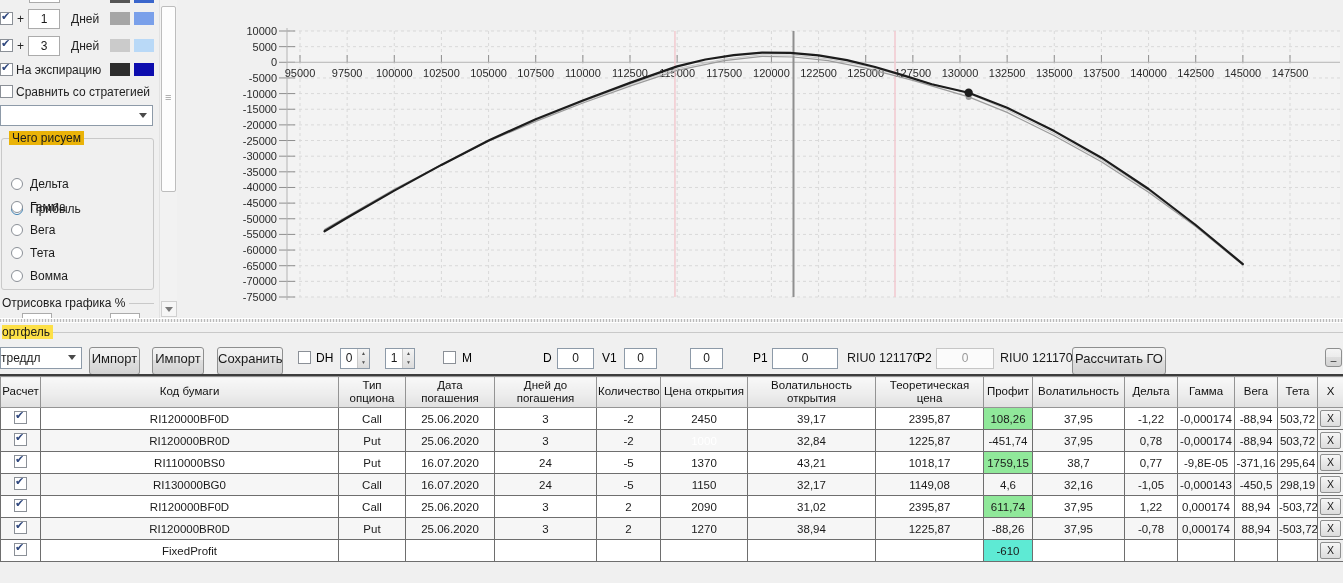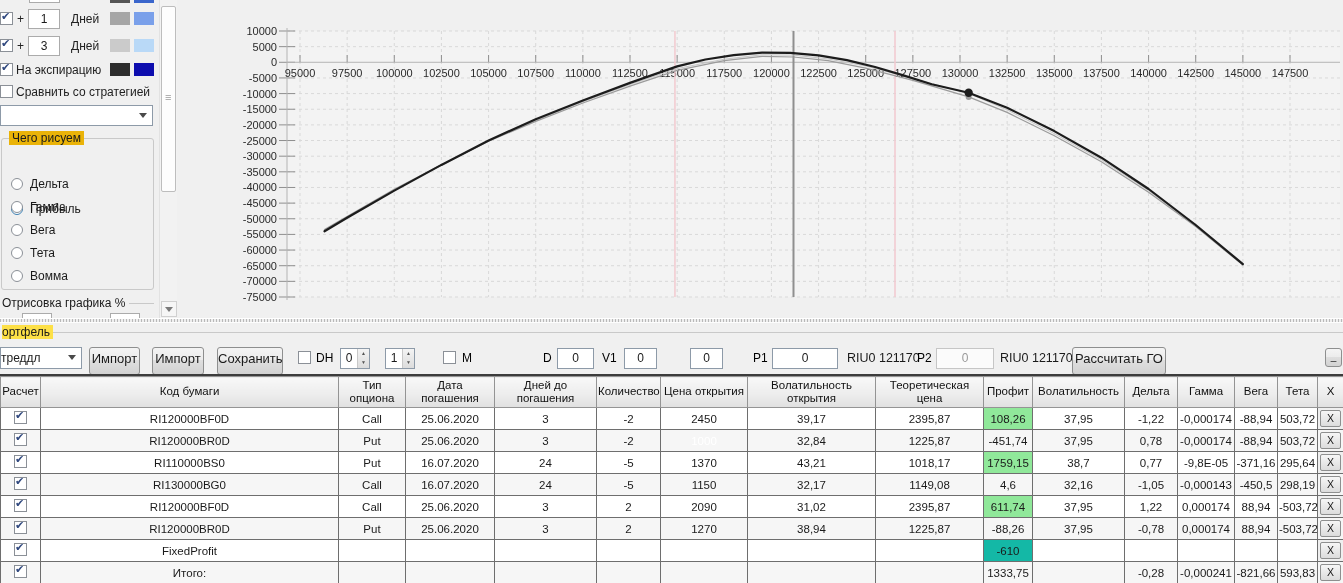--- a/index.html
+++ b/index.html
@@ -72,21 +72,21 @@
   #table-topline { position:absolute; left:0; top:374px; width:1343px; height:2px; background:#3c3c3c; }
   
   #grid-wrap { position:absolute; left:0; top:376px; width:1343px; height:207px; overflow:hidden; }
   table#grid { border-collapse:collapse; table-layout:fixed; width:1343px; }
   #grid th { height:31px; background:linear-gradient(#f8f8f8,#ededed 55%,#e0e0e0); border:1px solid #949494;
       font-weight:normal; font-size:11.5px; line-height:1.15; padding:0 1px; color:#111; }
   #grid td { height:22px; border:1px solid #6e6e6e; font-size:11.5px; text-align:center; padding:0 1px;
       overflow:hidden; white-space:nowrap; background:#fff; }
   #grid tr.alt td { background:#f6f6f6; }
   #grid td.green { background:#90e89a; }
-  #grid td.red { background:#14b8a6; }
+  #grid td.red { background:#5eead4; }
   #grid td.selected { background:#2d8ceb; color:#fff; }
   #grid td.xcell { padding:0; background:#efefef; }
   .x-btn { display:inline-block; width:21px; height:17px; background:linear-gradient(#f6f6f6,#dcdcdc);
       border:1px solid #8e8f8f; border-radius:2px; font-size:10.5px; line-height:15px; text-align:center; }
   .grid-cb { display:inline-block; width:13px; height:13px; background:#fff; border:1px solid #8b9097; position:relative; }
   .grid-cb.checked::after { content:"✔"; position:absolute; left:0; top:-3px; font-size:11px; color:#31497f; }
 </style>
 </head>
 <body>
 
@@ -499,35 +499,17 @@
             <td></td>
             <td></td>
             <td class="red">-610</td>
             <td></td>
             <td></td>
             <td></td>
             <td></td>
             <td></td>
             <td class="xcell"><span class="x-btn">X</span></td>
           </tr>
-          <tr class="alt">
-            <td><span class="grid-cb checked"></span></td>
-            <td>Итого:</td>
-            <td></td>
-            <td></td>
-            <td></td>
-            <td></td>
-            <td></td>
-            <td></td>
-            <td></td>
-            <td class="green">1333,75</td>
-            <td></td>
-            <td>-0,28</td>
-            <td>-0,000241</td>
-            <td>-821,66</td>
-            <td>593,83</td>
-            <td class="xcell"><span class="x-btn">X</span></td>
-          </tr>
         </tbody>
     </table>
   </div>
 
 </div>
 
 </body></html>

